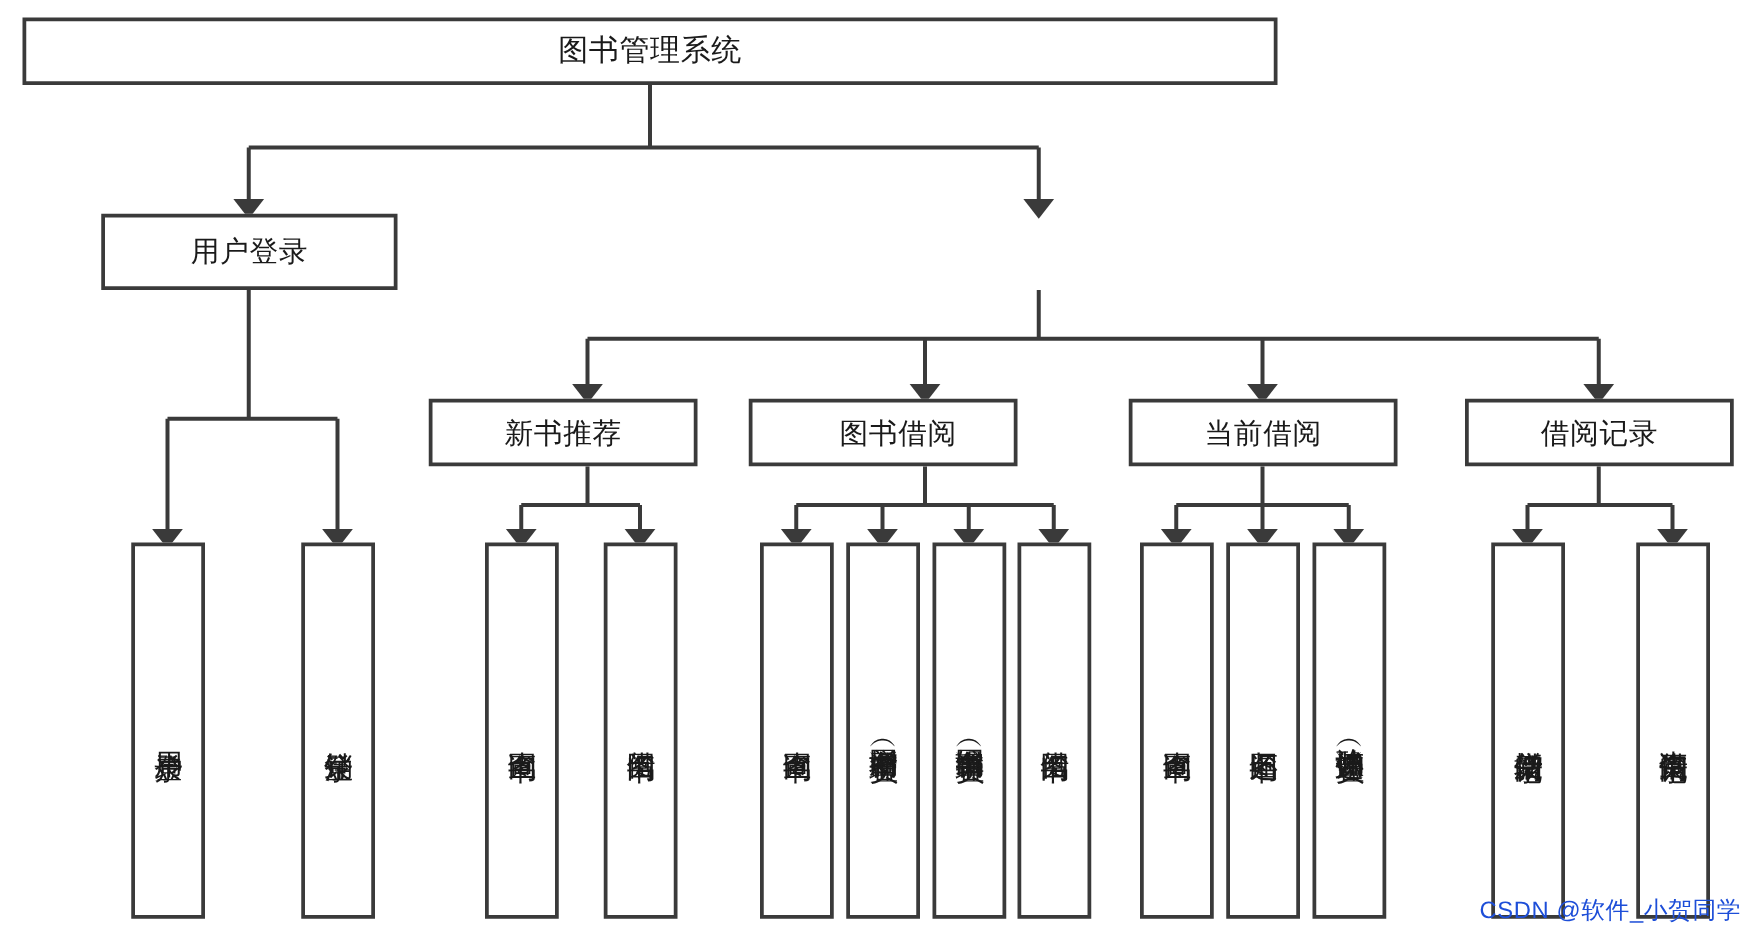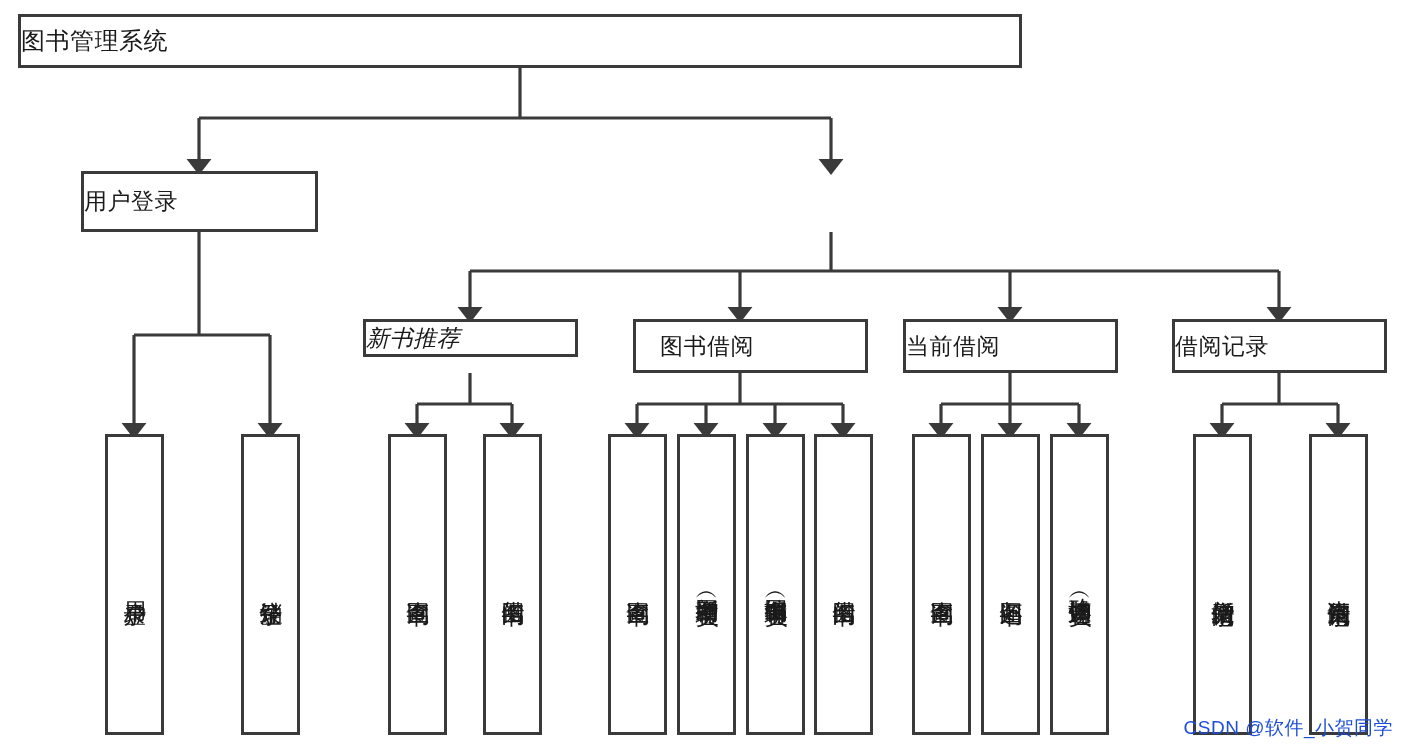--- a/index.html
+++ b/index.html
@@ -28,21 +28,21 @@
     z-index: 1;
     pointer-events: none;
   }
   .node {
     position: absolute;
     z-index: 2;
     background: #ffffff;
     border: 3px solid #3a3a3a;
     display: flex;
     align-items: center;
-    justify-content: flex-start;
+    justify-content: center;
     color: #1a1a1a;
   }
   
   .node.horiz {
     font-size: 23px;
     line-height: 1;
     letter-spacing: 0.5px;
     white-space: nowrap;
   }
   .node.horiz.root { font-size: 24px; }
@@ -134,25 +134,25 @@
 
   <div class="node horiz root" style="left:18px; top:14px; width:1004px; height:54px;">
     <span>图书管理系统</span>
   </div>
 
   <div class="node horiz" style="left:81px; top:171px; width:237px; height:61px;">
     <span>用户登录</span>
   </div>
 
 
-  <div class="node horiz" style="left:363px; top:319px; width:215px; height:38px;font-style:italic;">
+  <div class="node horiz" style="left:343px; top:319px; width:215px; height:54px;">
     <span>新书推荐</span>
   </div>
 
-  <div class="node horiz" style="left:633px; top:319px; width:235px; height:54px;padding-left:24px;">
+  <div class="node horiz" style="left:599px; top:319px; width:215px; height:54px;padding-left:24px;">
     <span>图书借阅</span>
   </div>
 
   <div class="node horiz" style="left:1172px; top:319px; width:215px; height:54px;">
     <span>借阅记录</span>
   </div>
 
   <div class="node horiz" style="left:903px; top:319px; width:215px; height:54px;">
     <span>当前借阅</span>
   </div>

